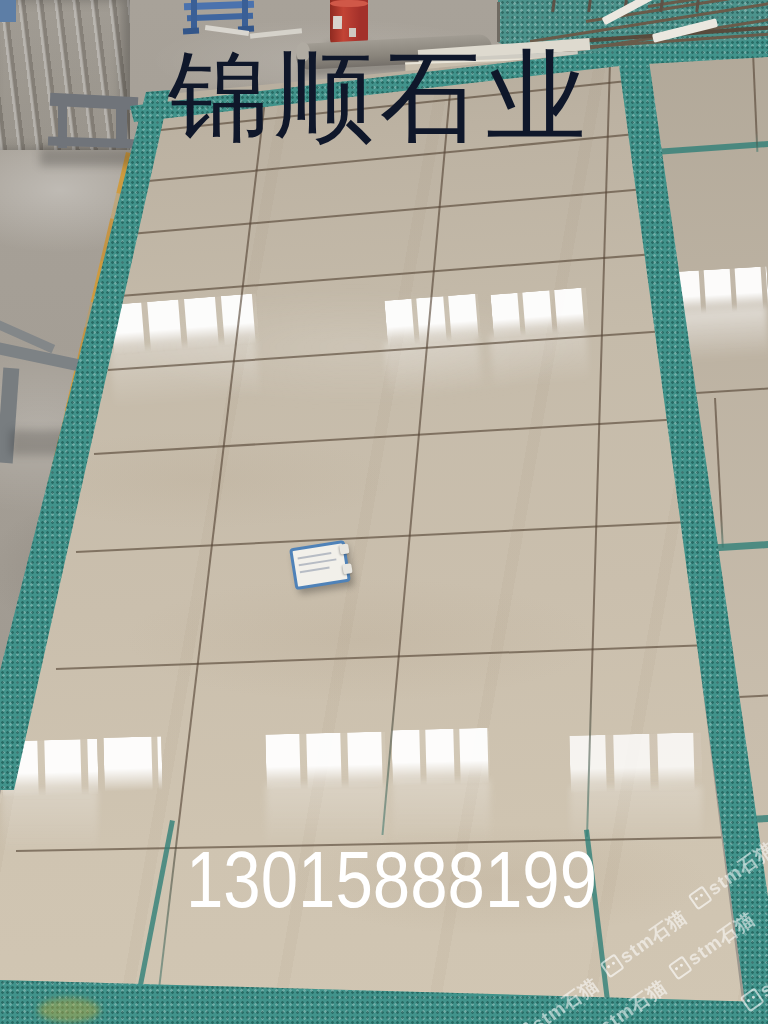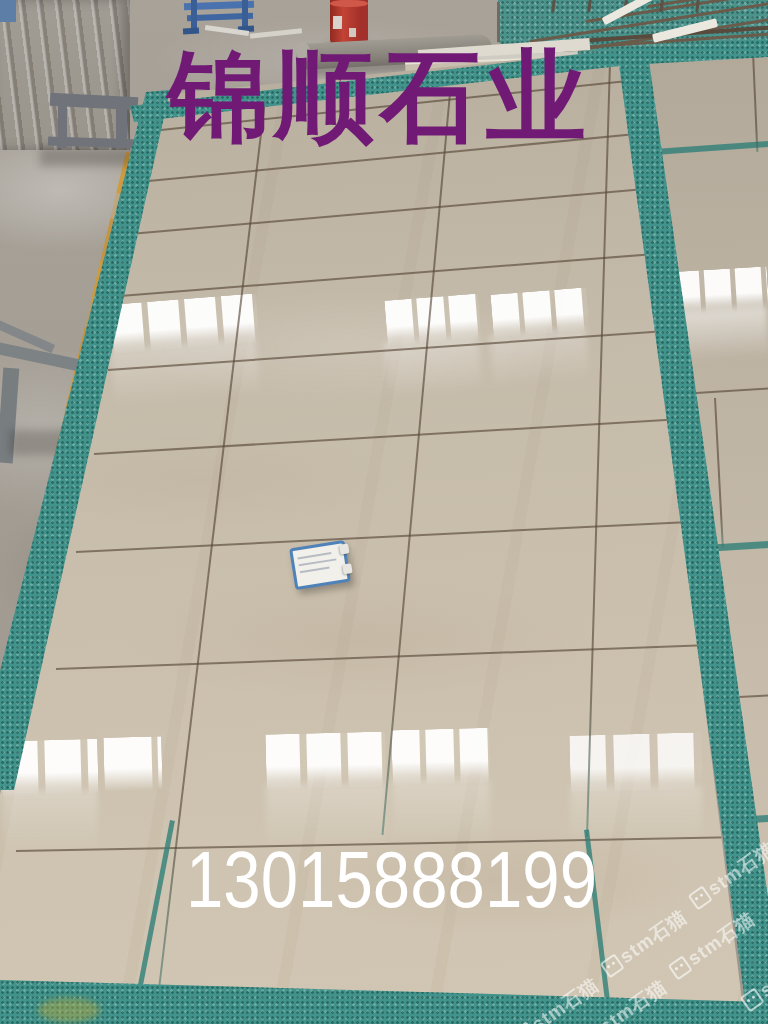--- a/index.html
+++ b/index.html
@@ -50,21 +50,21 @@
   .foam{background:#ebe8e0;border-radius:2px;}
   .slab-top{border-top:2px solid #e8e4d8;}
   
   .tag{width:56px;height:42px;transform:rotate(-9deg);}
   .tag .card{position:absolute;inset:0;background:#f2f0ea;border:3px solid #4f82b8;border-radius:4px;
     box-shadow:3px 5px 7px rgba(0,0,0,.28);}
   .tag .tline{position:absolute;left:7px;height:2px;background:rgba(110,125,150,.45);}
   .tag .clip{position:absolute;width:9px;height:10px;background:#e8e6e0;border-radius:2px;
     box-shadow:-1px 1px 2px rgba(0,0,0,.25);}
   
-  .company{color:#701a75;font-size:100px;font-weight:700;letter-spacing:6px;white-space:nowrap;line-height:1;}
+  .company{color:#0f172a;font-size:100px;font-weight:400;letter-spacing:6px;white-space:nowrap;line-height:1;}
   .phone{color:#fff;font-size:80px;font-weight:500;white-space:nowrap;line-height:1;
     transform:scaleX(.84);transform-origin:left top;}
   .wm{display:inline-flex;align-items:center;gap:3px;color:rgba(255,255,255,.55);
     font-size:19px;font-weight:600;letter-spacing:1px;transform:rotate(-35deg);white-space:nowrap;}
   .wm .logo{position:relative;width:14px;height:14px;border:2px solid rgba(255,255,255,.6);border-radius:3px;}
   .wm .logo::after{content:"";position:absolute;left:2px;top:4px;width:3px;height:3px;
     background:rgba(255,255,255,.7);border-radius:50%;box-shadow:6px 0 0 rgba(255,255,255,.7);}
 </style>
 </head>
 <body>

